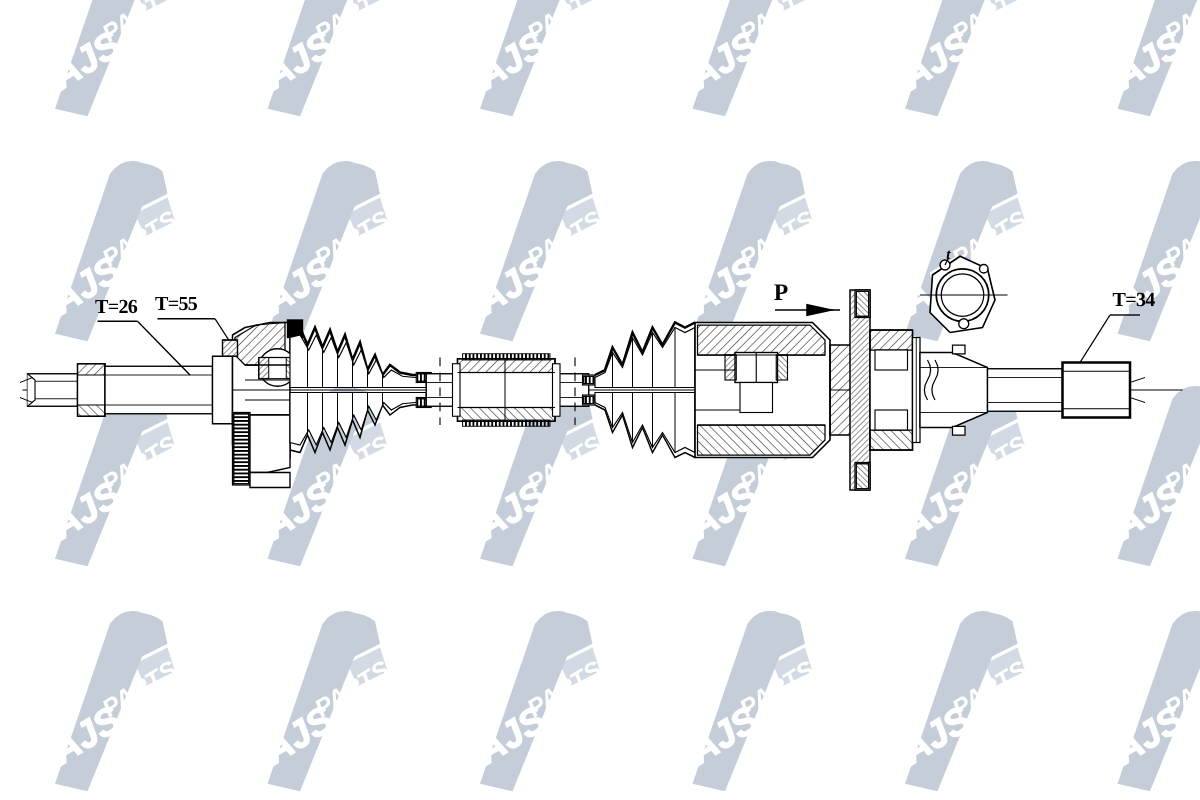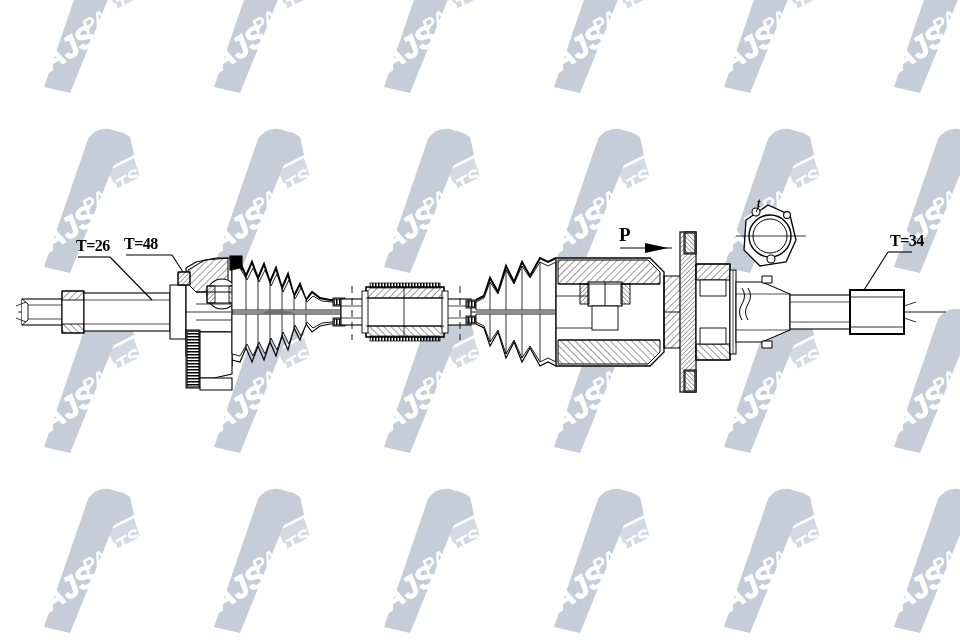--- a/index.html
+++ b/index.html
@@ -634,19 +634,19 @@
 
       <line x1="759" y1="206" x2="756" y2="212" stroke-width="1"></line>
     </g>
 
     </g>
   </svg>
   </div>
 
   <div id="labels">
       <div class="lbl lbl-t" style="left: 76px; top: 238px;">T=26</div>
-      <div class="lbl lbl-t" style="left: 124px; top: 236px;">T=48</div>
+      <div class="lbl lbl-t" style="left: 124px; top: 236px;">T=55</div>
       <div class="lbl lbl-p" style="left: 619px; top: 225px;">P</div>
       <div class="lbl lbl-small" style="left: 757px; top: 197px;">t</div>
       <div class="lbl lbl-t" style="left: 890px; top: 233px;">T=34</div>
     </div>
 
 </div>
 
 </body></html>

